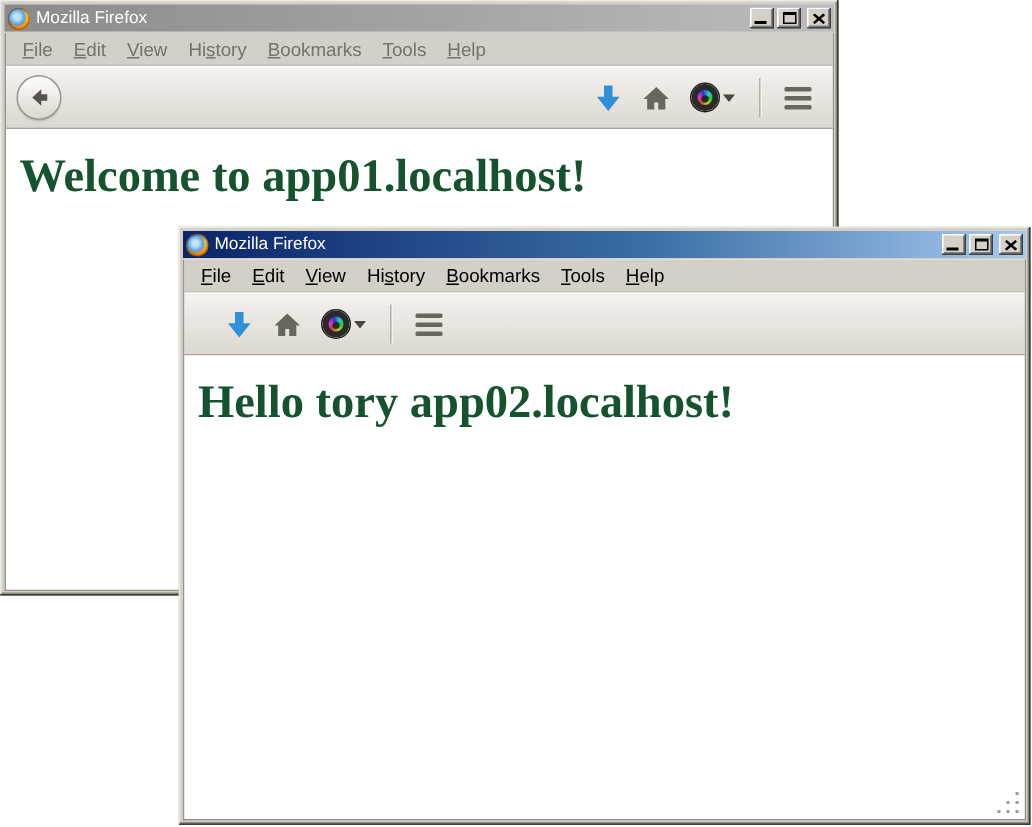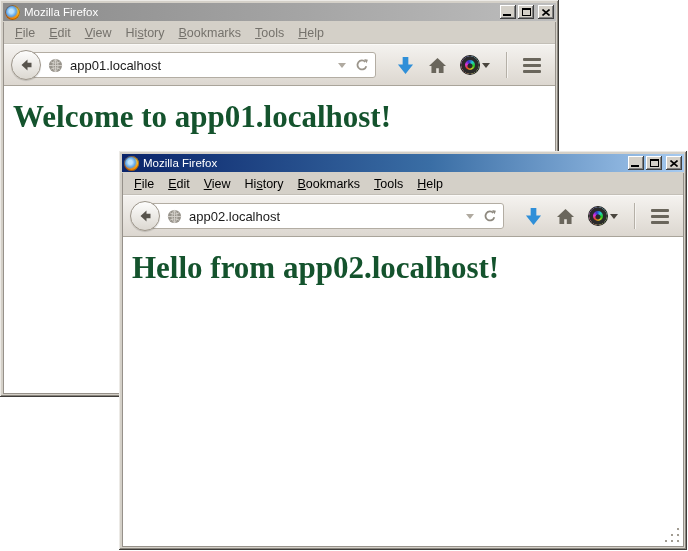--- a/index.html
+++ b/index.html
@@ -138,32 +138,20 @@
         <span class="menu-item"><u>T</u>ools</span>
         <span class="menu-item"><u>H</u>elp</span>
       </div>
     <div class="toolbar">
       <div class="nav-group">
         <span class="back-btn">
           <svg width="16" height="16" viewBox="0 0 16 16">
               <path d="M9.5 2.5 L3.5 8 L9.5 13.5 L9.5 10.2 L13.5 10.2 L13.5 5.8 L9.5 5.8 Z" fill="#57534c"></path>
             </svg>
         </span>
-        <span class="urlbar">
-          <svg class="globe" width="15" height="15" viewBox="0 0 16 16">
-              <circle cx="8" cy="8" r="7" fill="#98948c"></circle>
-              <path d="M1 8 h14 M8 1 v14 M3 4 c3 2 7 2 10 0 M3 12 c3 -2 7 -2 10 0 M8 1 c-3.5 3.5 -3.5 10.5 0 14 M8 1 c3.5 3.5 3.5 10.5 0 14" stroke="#d3d0ca" stroke-width="1" fill="none"></path>
-            </svg>
-          <span class="url-text">app01.localhost</span>
-          <span class="caret light"></span>
-          <svg width="14" height="14" viewBox="0 0 14 14">
-              <path d="M11.3 8.2 a4.5 4.5 0 1 1 -1 -4.3" fill="none" stroke="#9b958b" stroke-width="1.8"></path>
-              <path d="M9.2 1 L12.9 1.8 L11.6 5.3 Z" fill="#9b958b"></path>
-            </svg>
-        </span>
       </div>
       <div class="toolbar-icons">
         <span class="tb-btn">
           <svg width="17" height="19" viewBox="0 0 18 20">
               <path d="M6 1 h6 v8 h5 L9 19 L1 9 h5 Z" fill="#2f8fd8"></path>
             </svg>
         </span>
         <span class="tb-btn">
           <svg width="19" height="17" viewBox="0 0 20 18">
               <path d="M10 1 L1 9.5 h2.6 v7.5 h5 v-5 h2.8 v5 h5 V9.5 H19 Z" fill="#6a665c"></path>
@@ -211,39 +199,20 @@
     <div class="menubar">
         <span class="menu-item"><u>F</u>ile</span>
         <span class="menu-item"><u>E</u>dit</span>
         <span class="menu-item"><u>V</u>iew</span>
         <span class="menu-item">Hi<u>s</u>tory</span>
         <span class="menu-item"><u>B</u>ookmarks</span>
         <span class="menu-item"><u>T</u>ools</span>
         <span class="menu-item"><u>H</u>elp</span>
       </div>
     <div class="toolbar">
-      <div class="nav-group">
-        <span class="back-btn">
-          <svg width="16" height="16" viewBox="0 0 16 16">
-              <path d="M9.5 2.5 L3.5 8 L9.5 13.5 L9.5 10.2 L13.5 10.2 L13.5 5.8 L9.5 5.8 Z" fill="#57534c"></path>
-            </svg>
-        </span>
-        <span class="urlbar">
-          <svg class="globe" width="15" height="15" viewBox="0 0 16 16">
-              <circle cx="8" cy="8" r="7" fill="#98948c"></circle>
-              <path d="M1 8 h14 M8 1 v14 M3 4 c3 2 7 2 10 0 M3 12 c3 -2 7 -2 10 0 M8 1 c-3.5 3.5 -3.5 10.5 0 14 M8 1 c3.5 3.5 3.5 10.5 0 14" stroke="#d3d0ca" stroke-width="1" fill="none"></path>
-            </svg>
-          <span class="url-text">app02.localhost</span>
-          <span class="caret light"></span>
-          <svg width="14" height="14" viewBox="0 0 14 14">
-              <path d="M11.3 8.2 a4.5 4.5 0 1 1 -1 -4.3" fill="none" stroke="#8e897f" stroke-width="1.8"></path>
-              <path d="M9.2 1 L12.9 1.8 L11.6 5.3 Z" fill="#8e897f"></path>
-            </svg>
-        </span>
-      </div>
       <div class="toolbar-icons">
         <span class="tb-btn">
           <svg width="17" height="19" viewBox="0 0 18 20">
               <path d="M6 1 h6 v8 h5 L9 19 L1 9 h5 Z" fill="#2f8fd8"></path>
             </svg>
         </span>
         <span class="tb-btn">
           <svg width="19" height="17" viewBox="0 0 20 18">
               <path d="M10 1 L1 9.5 h2.6 v7.5 h5 v-5 h2.8 v5 h5 V9.5 H19 Z" fill="#6a665c"></path>
             </svg>
@@ -256,19 +225,19 @@
         <span class="tb-btn">
           <span class="burger">
               <span></span>
               <span></span>
               <span></span>
             </span>
         </span>
       </div>
     </div>
     <div class="content">
-      <h1>Hello from app02.localhost!</h1>
+      <h1>Hello tory app02.localhost!</h1>
       <span class="resize-grip">
           <i></i>
         </span>
     </div>
   </div>
 </div>
 
 </body></html>

